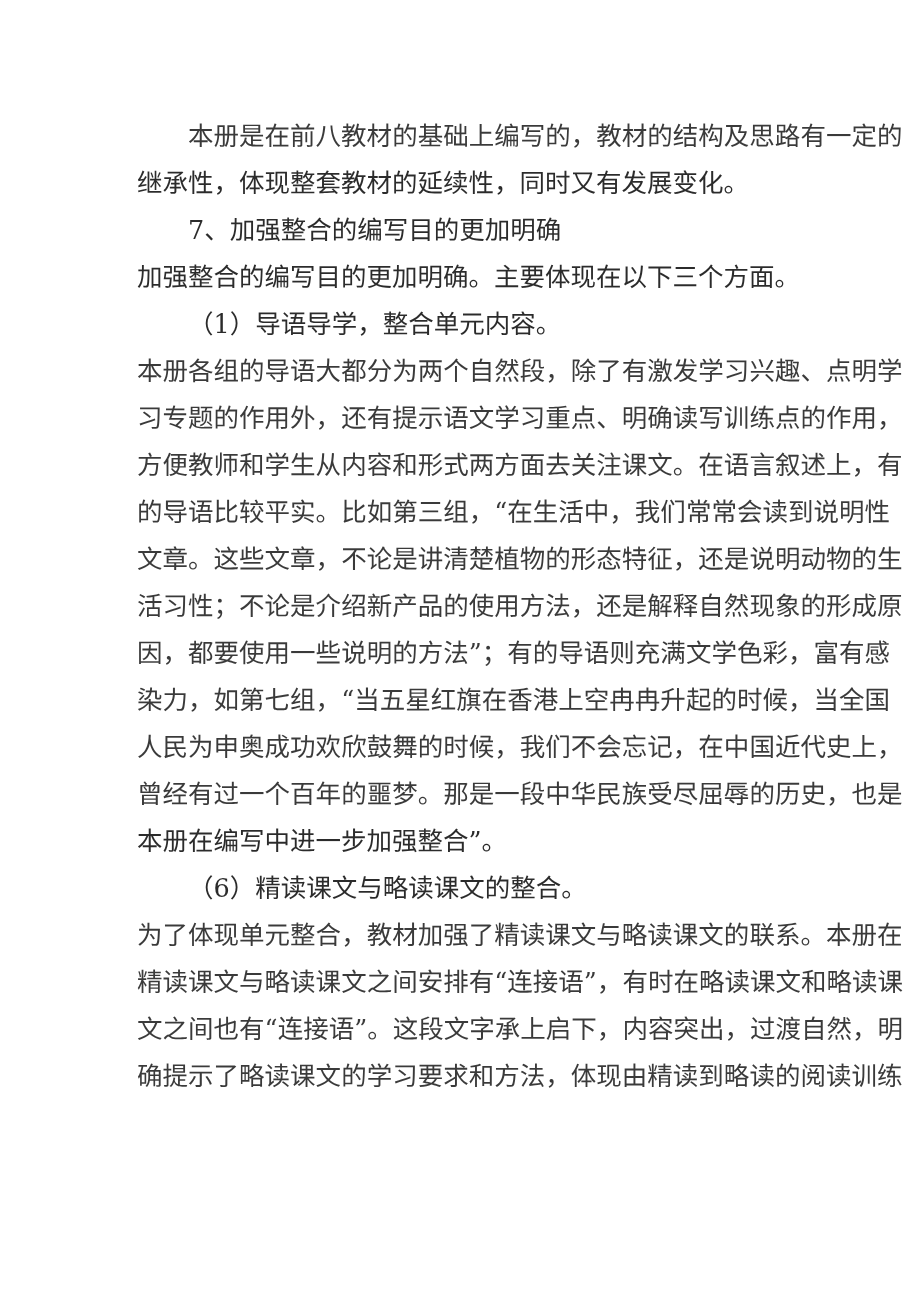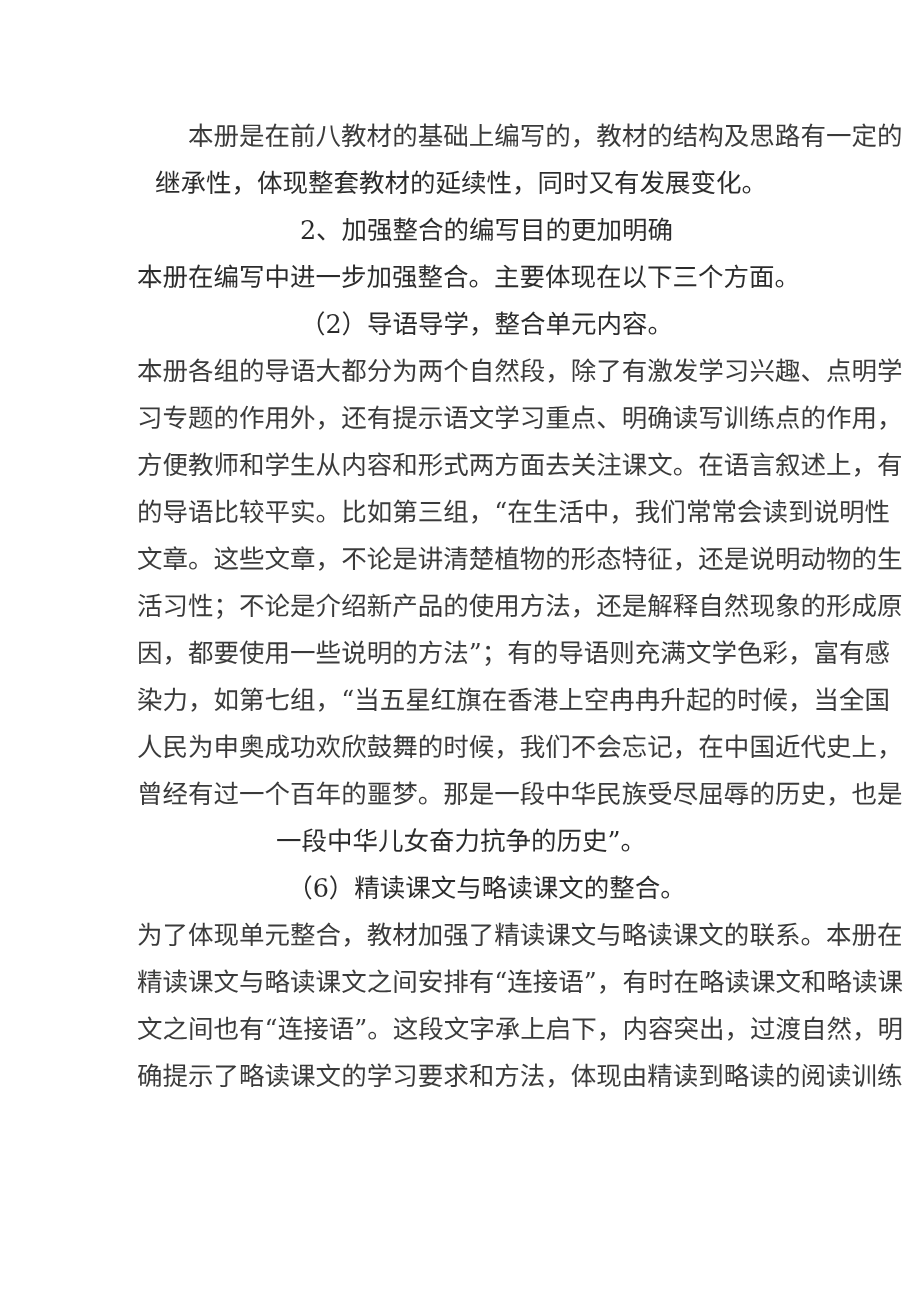--- a/index.html
+++ b/index.html
@@ -48,21 +48,20 @@
     display: flex;
     justify-content: space-between;
   }
   .doc-line.justify > span {
     display: inline-block;
   }
 
   
   .doc-line.ragged {
     display: block;
-    text-align: center;
   }
 
   .indent-2 {
     padding-left: 51px;
     box-sizing: border-box;
   }
 
   
   .doc-line, .doc-line > span {
     opacity: 0.93;
@@ -97,23 +96,23 @@
         <span>构</span>
         <span>及</span>
         <span>思</span>
         <span>路</span>
         <span>有</span>
         <span>一</span>
         <span>定</span>
         <span>的</span>
       </div>
       <div class="doc-line ragged">继承性，体现整套教材的延续性，同时又有发展变化。</div>
-      <div class="doc-line ragged indent-2">2、加强整合的编写目的更加明确</div>
-      <div class="doc-line ragged">本册在编写中进一步加强整合。主要体现在以下三个方面。</div>
-      <div class="doc-line ragged indent-2">（2）导语导学，整合单元内容。</div>
+      <div class="doc-line ragged indent-2">7、加强整合的编写目的更加明确</div>
+      <div class="doc-line ragged">加强整合的编写目的更加明确。主要体现在以下三个方面。</div>
+      <div class="doc-line ragged indent-2">（1）导语导学，整合单元内容。</div>
       <div class="doc-line justify">
         <span>本</span>
         <span>册</span>
         <span>各</span>
         <span>组</span>
         <span>的</span>
         <span>导</span>
         <span>语</span>
         <span>大</span>
         <span>都</span>
@@ -420,21 +419,21 @@
         <span>尽</span>
         <span>屈</span>
         <span>辱</span>
         <span>的</span>
         <span>历</span>
         <span>史</span>
         <span>，</span>
         <span>也</span>
         <span>是</span>
       </div>
-      <div class="doc-line ragged">一段中华儿女奋力抗争的历史”。</div>
+      <div class="doc-line ragged">本册在编写中进一步加强整合”。</div>
       <div class="doc-line ragged indent-2">（6）精读课文与略读课文的整合。</div>
       <div class="doc-line justify">
         <span>为</span>
         <span>了</span>
         <span>体</span>
         <span>现</span>
         <span>单</span>
         <span>元</span>
         <span>整</span>
         <span>合</span>

